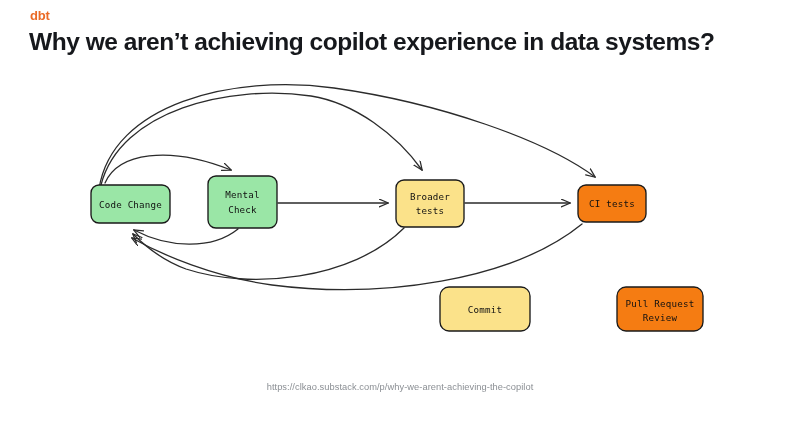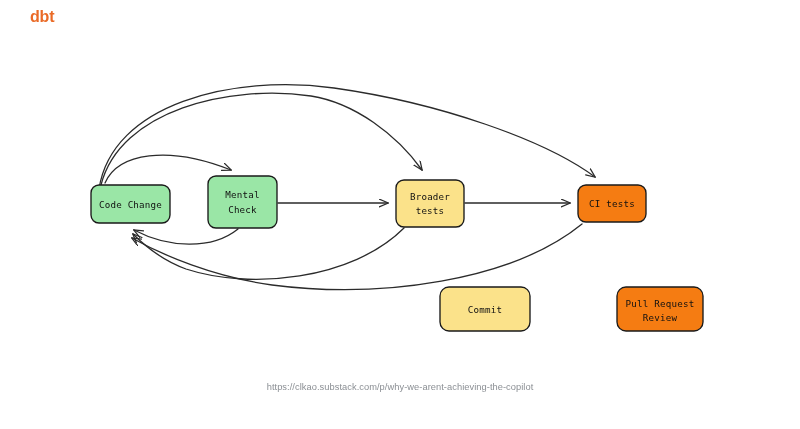--- a/index.html
+++ b/index.html
@@ -19,21 +19,21 @@
     width: 800px;
     height: 429px;
     background: #ffffff;
   }
   #brand {
     position: absolute;
     left: 30px;
     top: 9px;
     font-family: "Liberation Sans", sans-serif;
     font-weight: bold;
-    font-size: 16px;
+    font-size: 13px;
     letter-spacing: -0.2px;
     color: #ea6a26;
     line-height: 1;
   }
   #title {
     position: absolute;
     left: 29px;
     top: 28px;
     font-family: "Liberation Sans", sans-serif;
     font-weight: bold;
@@ -69,20 +69,21 @@
     letter-spacing: 0.05px;
   }
 </style>
 </head>
 <body>
 
 <div id="slide">
 
   <div id="brand">dbt</div>
 
+  <div id="title">Why we aren’t achieving copilot experience in data systems?</div>
 
   <svg id="diagram" viewBox="0 0 800 429" xmlns="http://www.w3.org/2000/svg">
     <defs>
       <marker id="ah" markerWidth="11" markerHeight="11" refX="9.2" refY="4.2" orient="auto" markerUnits="userSpaceOnUse">
         <path d="M0.6,0.4 L9.6,4.2 L0.4,8.0" fill="none" stroke="#2b2b2b" stroke-width="1.25" stroke-linecap="round" stroke-linejoin="round"></path>
       </marker>
     </defs>
 
     <g fill="none" stroke="#2b2b2b" stroke-width="1.3" stroke-linecap="round">
 

